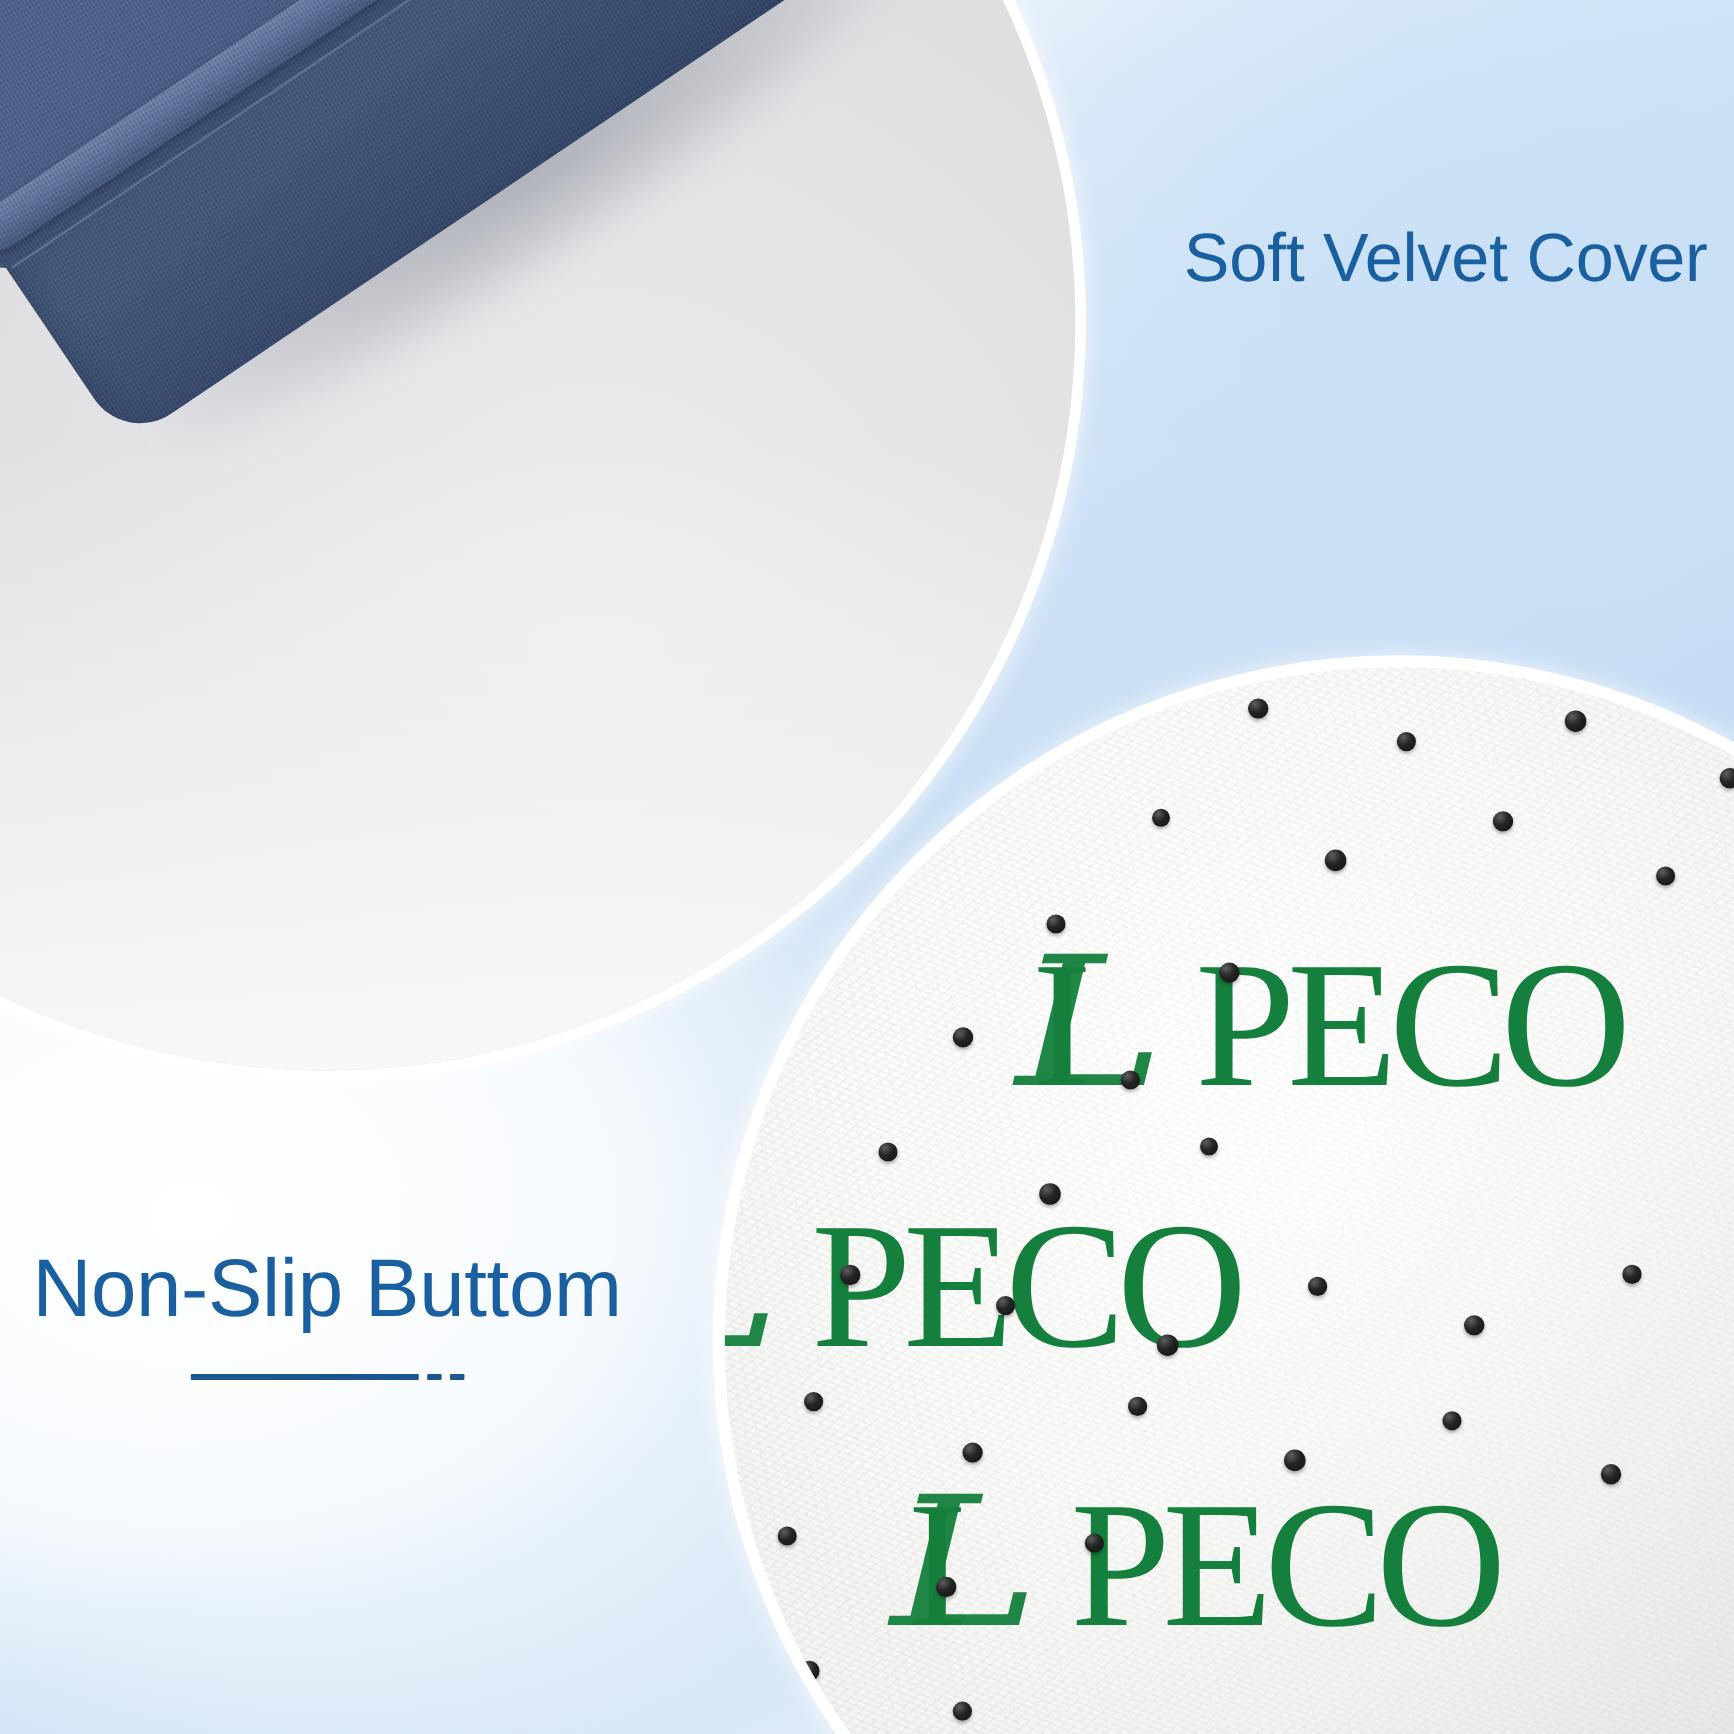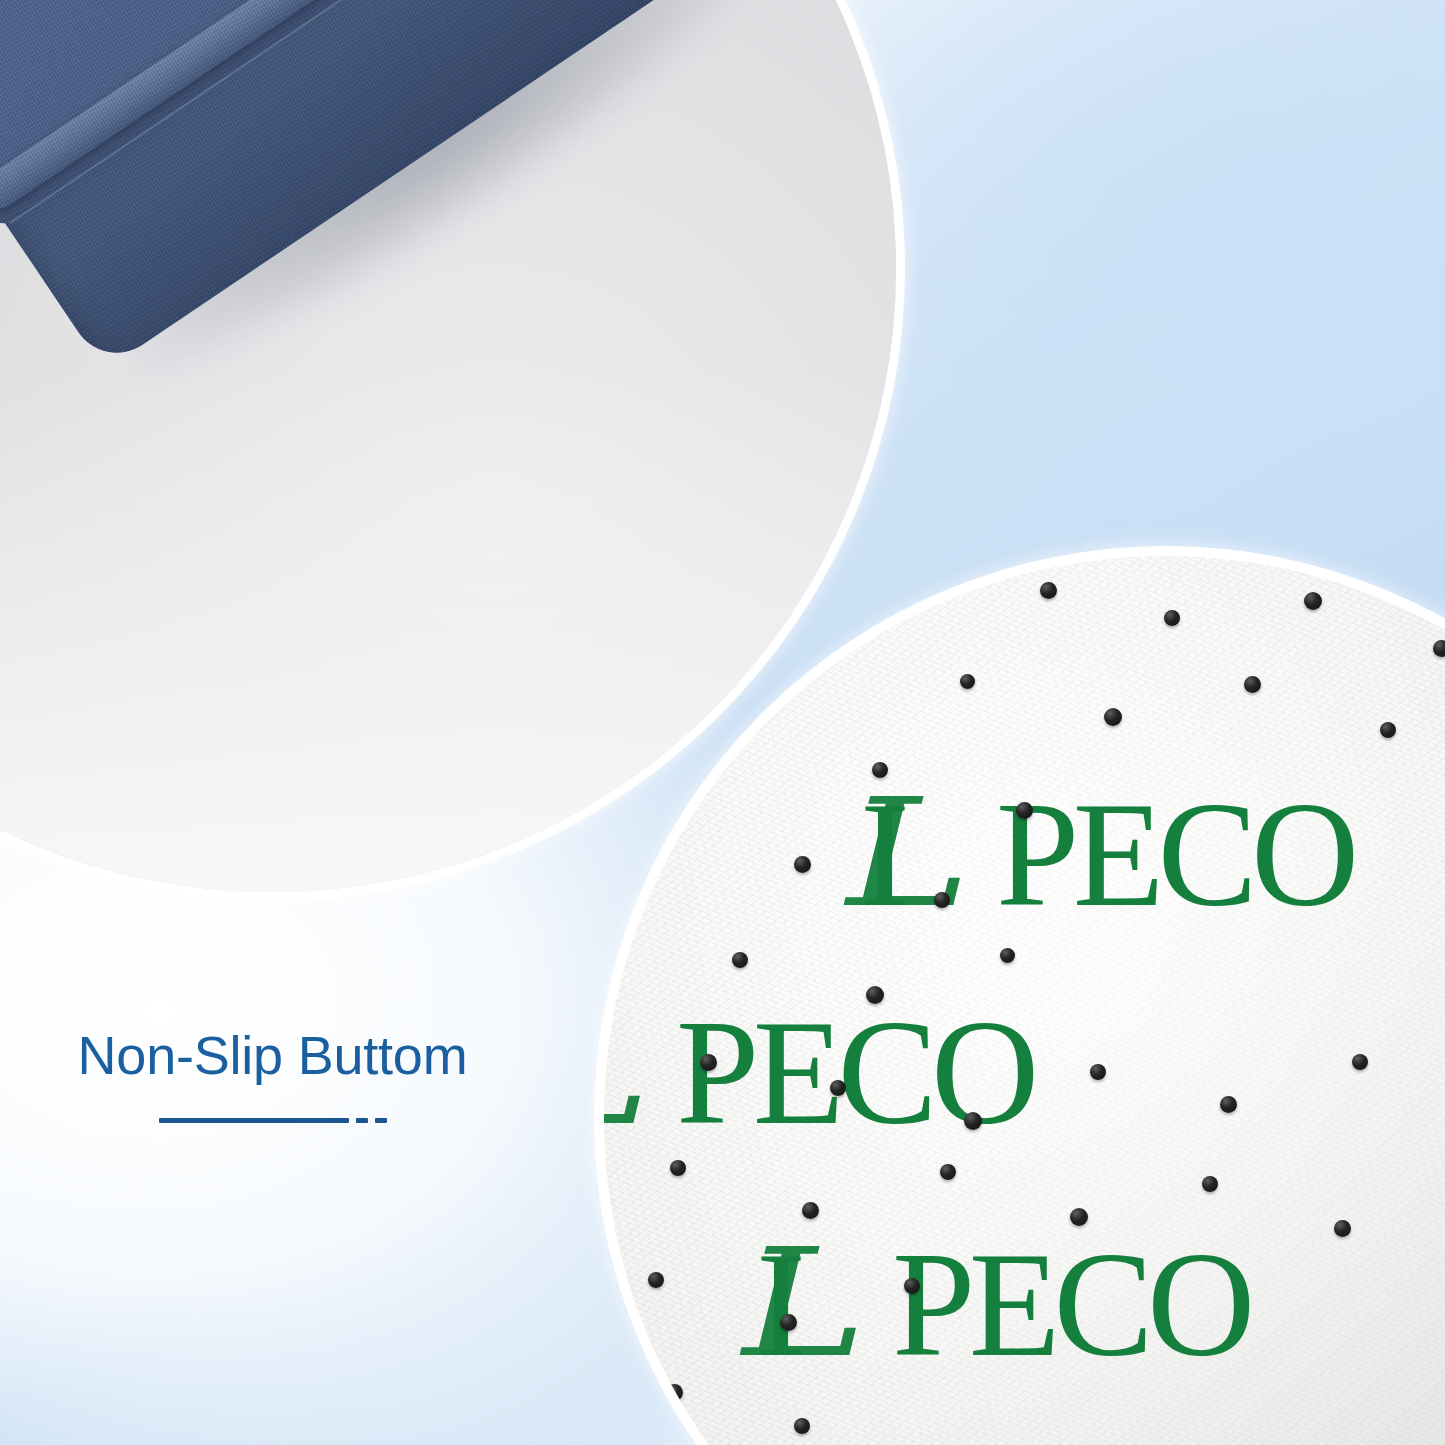--- a/index.html
+++ b/index.html
@@ -218,25 +218,25 @@
 
   .feature-block {
     position: absolute;
     left: 0px;
     top: 1026px;
     width: 545px;
     text-align: center;
   }
   .feature-title {
     color: #1a5fa0;
-    font-size: 54px;
+    font-size: 68px;
     line-height: 1.1;
     font-weight: 400;
     letter-spacing: -0.004em;
-    margin: 0;
+    margin: 11px;
   }
   .divider-row {
     display: flex;
     align-items: center;
     justify-content: center;
     gap: 7px;
     margin: 33px 0 30px 0;
   }
   .divider-row .bar-long {
     display: block;
@@ -322,20 +322,21 @@
         <span class="dot" style="left: 730px; top: 664px; width: 17px; height: 17px;"></span>
         <span class="dot" style="left: 44px; top: 716px; width: 16px; height: 16px;"></span>
         <span class="dot" style="left: 176px; top: 758px; width: 17px; height: 17px;"></span>
         <span class="dot" style="left: 300px; top: 722px; width: 16px; height: 16px;"></span>
         <span class="dot" style="left: 62px; top: 828px; width: 17px; height: 17px;"></span>
         <span class="dot" style="left: 190px; top: 862px; width: 16px; height: 16px;"></span>
       </div>
   </div>
 
   <div class="headline-right">
+    <span class="ln">Soft Velvet Cover</span>
   </div>
 
   <div class="feature-block">
     <h2 class="feature-title">Non-Slip Buttom</h2>
     <div class="divider-row">
       <span class="bar-long"></span>
       <span class="bar-dash"></span>
       <span class="bar-dash"></span>
     </div>
   </div>

